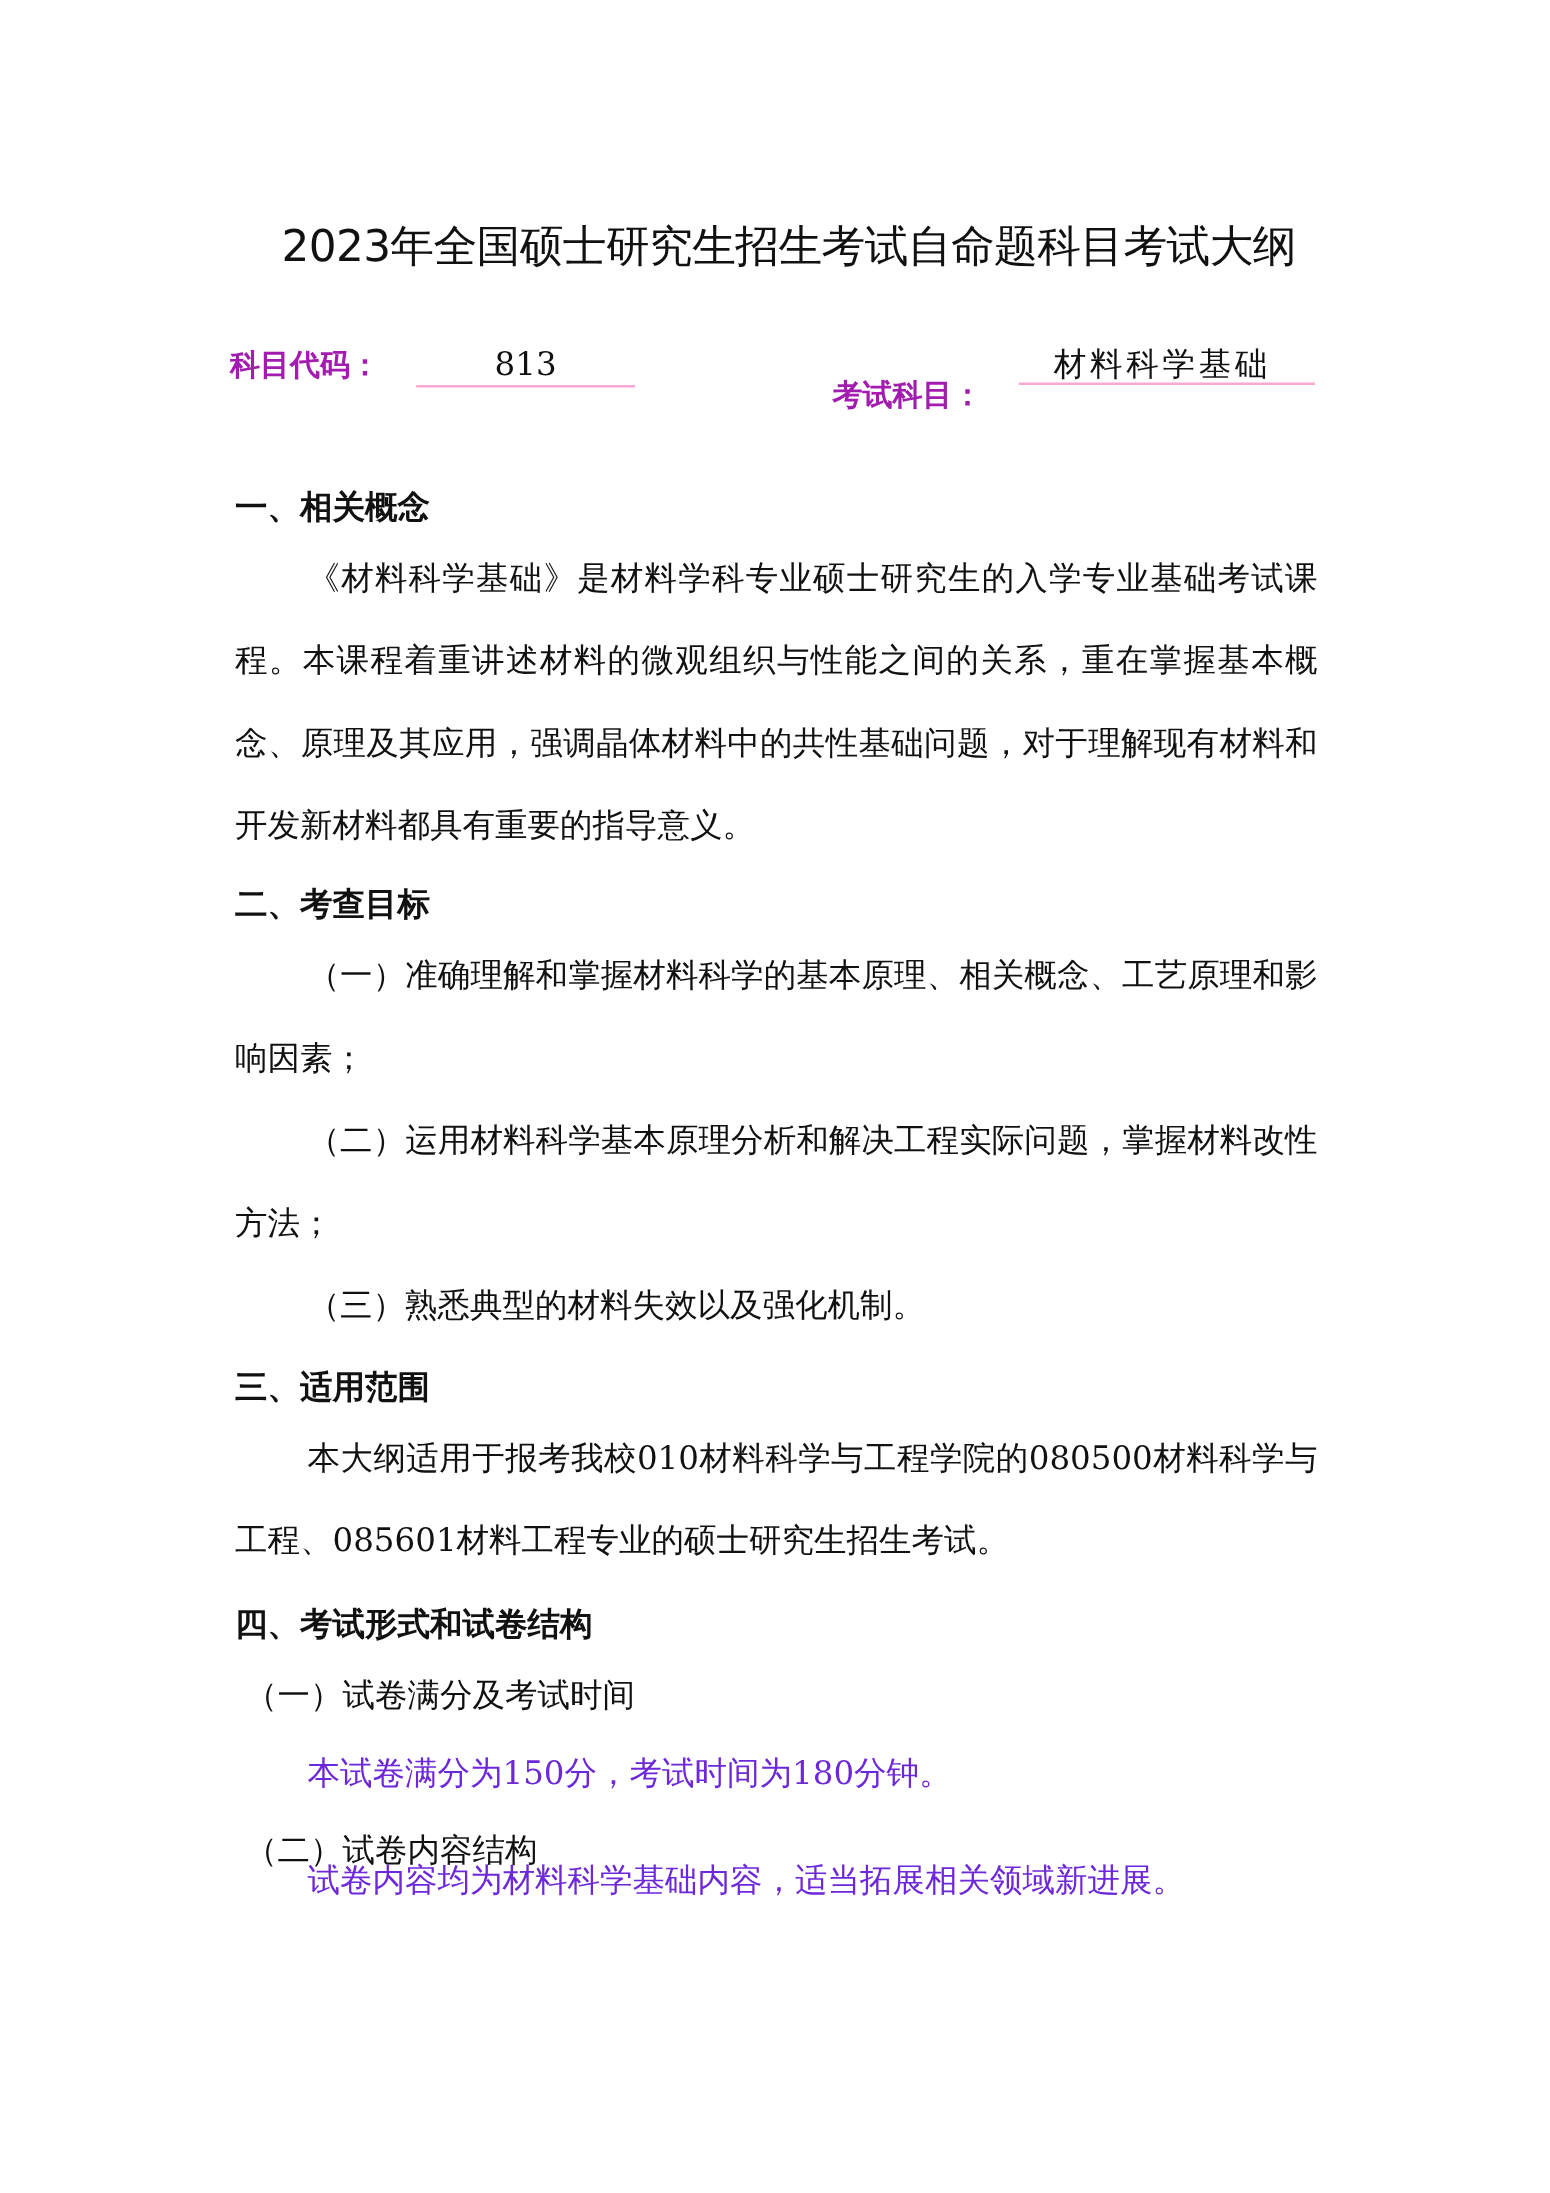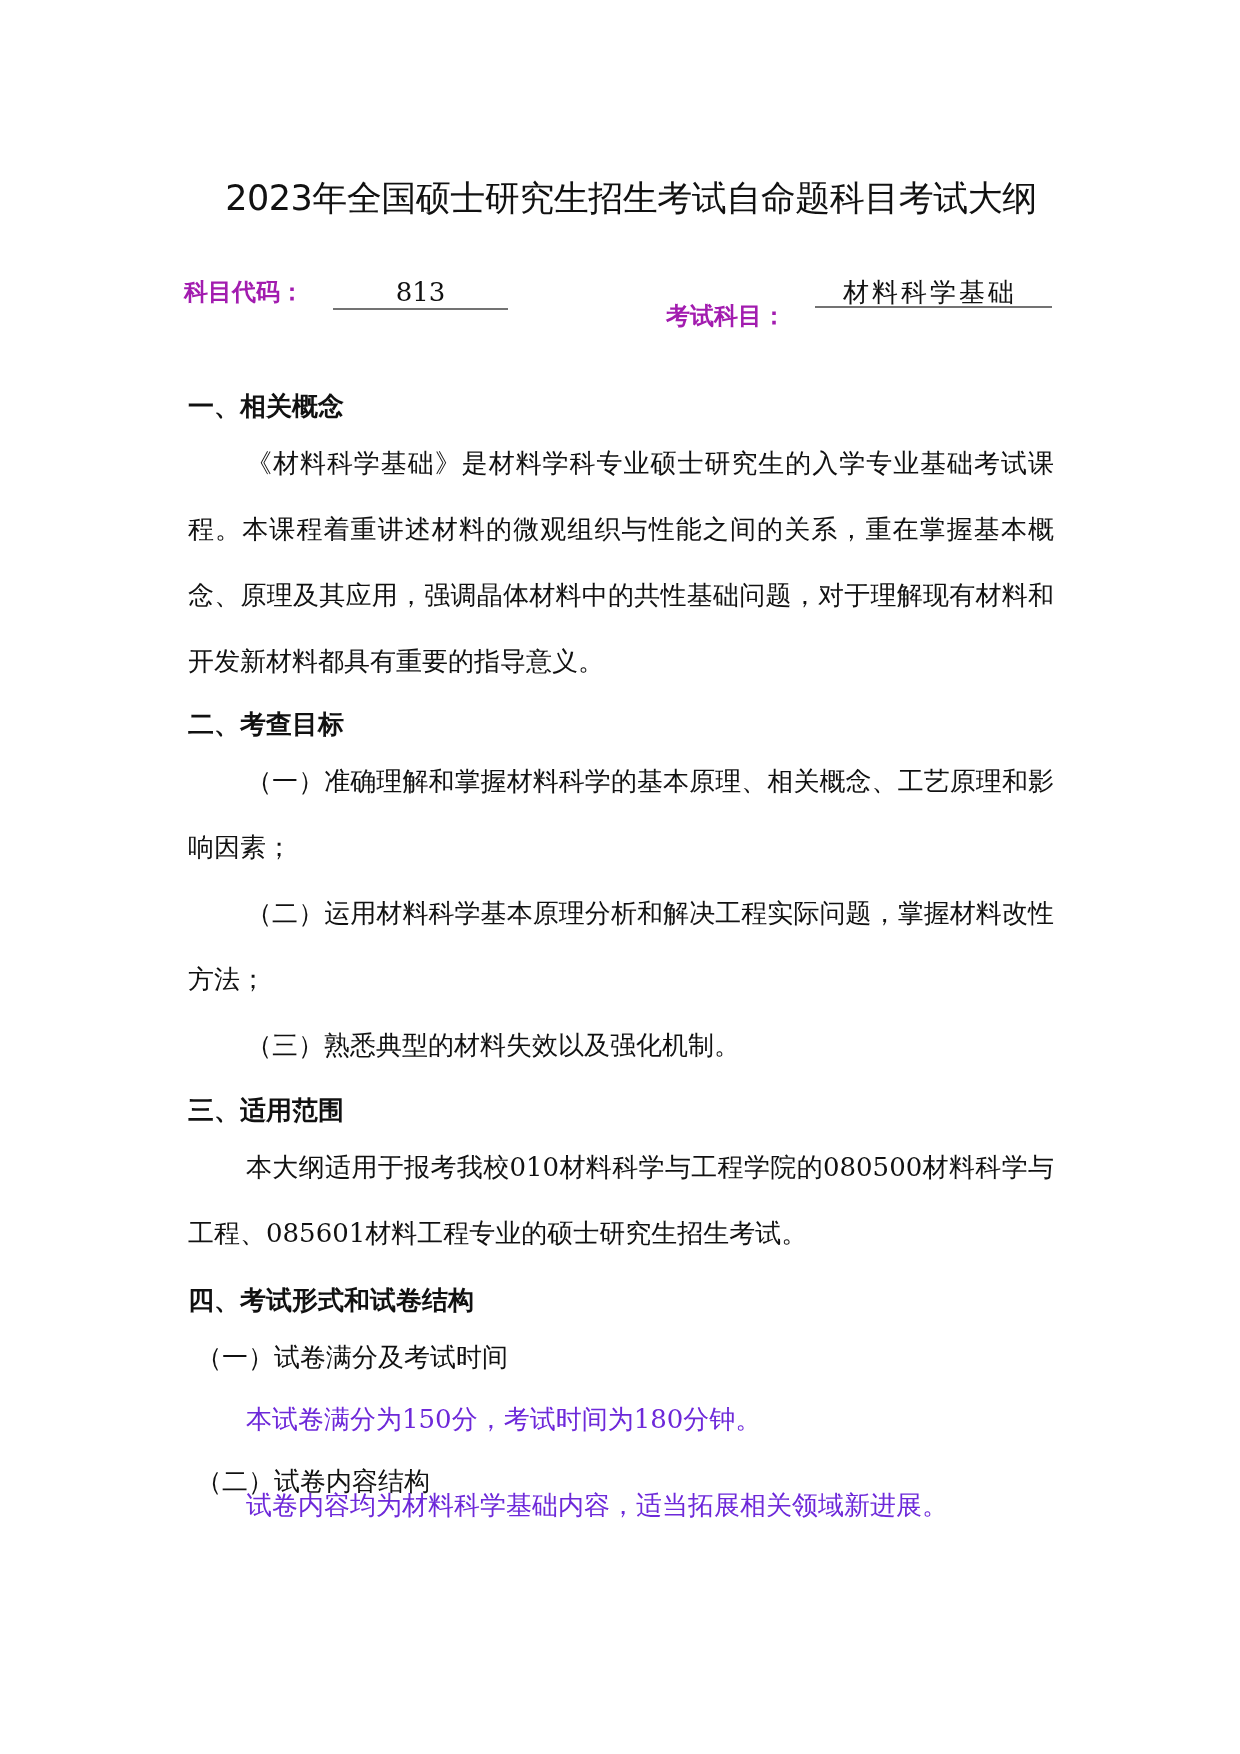--- a/index.html
+++ b/index.html
@@ -10,21 +10,21 @@
     font-family: "DejaVu Sans", "Liberation Sans", sans-serif;
     font-size: 35px; line-height: 44px; letter-spacing: -0.5px; color: #111; padding-left: 11px;
   }
   .field-label {
     position: absolute; top: 274px;
     font-family: "DejaVu Sans", "Liberation Sans", sans-serif;
     font-weight: bold; font-size: 24px; line-height: 36px; color: #a21caf;
   }
   .field-value {
     position: absolute; top: 274px; height: 34px;
-    border-bottom: 2px solid #737373;
+    border-bottom: 2px solid #f9a8d4;
     font-family: "DejaVu Serif", "Liberation Serif", serif;
     font-size: 26px; line-height: 36px; color: #111; text-align: center;
   }
   .h1 {
     position: absolute; left: 188px;
     font-family: "DejaVu Sans", "Liberation Sans", sans-serif;
     font-weight: bold; font-size: 26px; line-height: 34px; color: #111;
   }
   .p {
     position: absolute; left: 188px; width: 866px;

